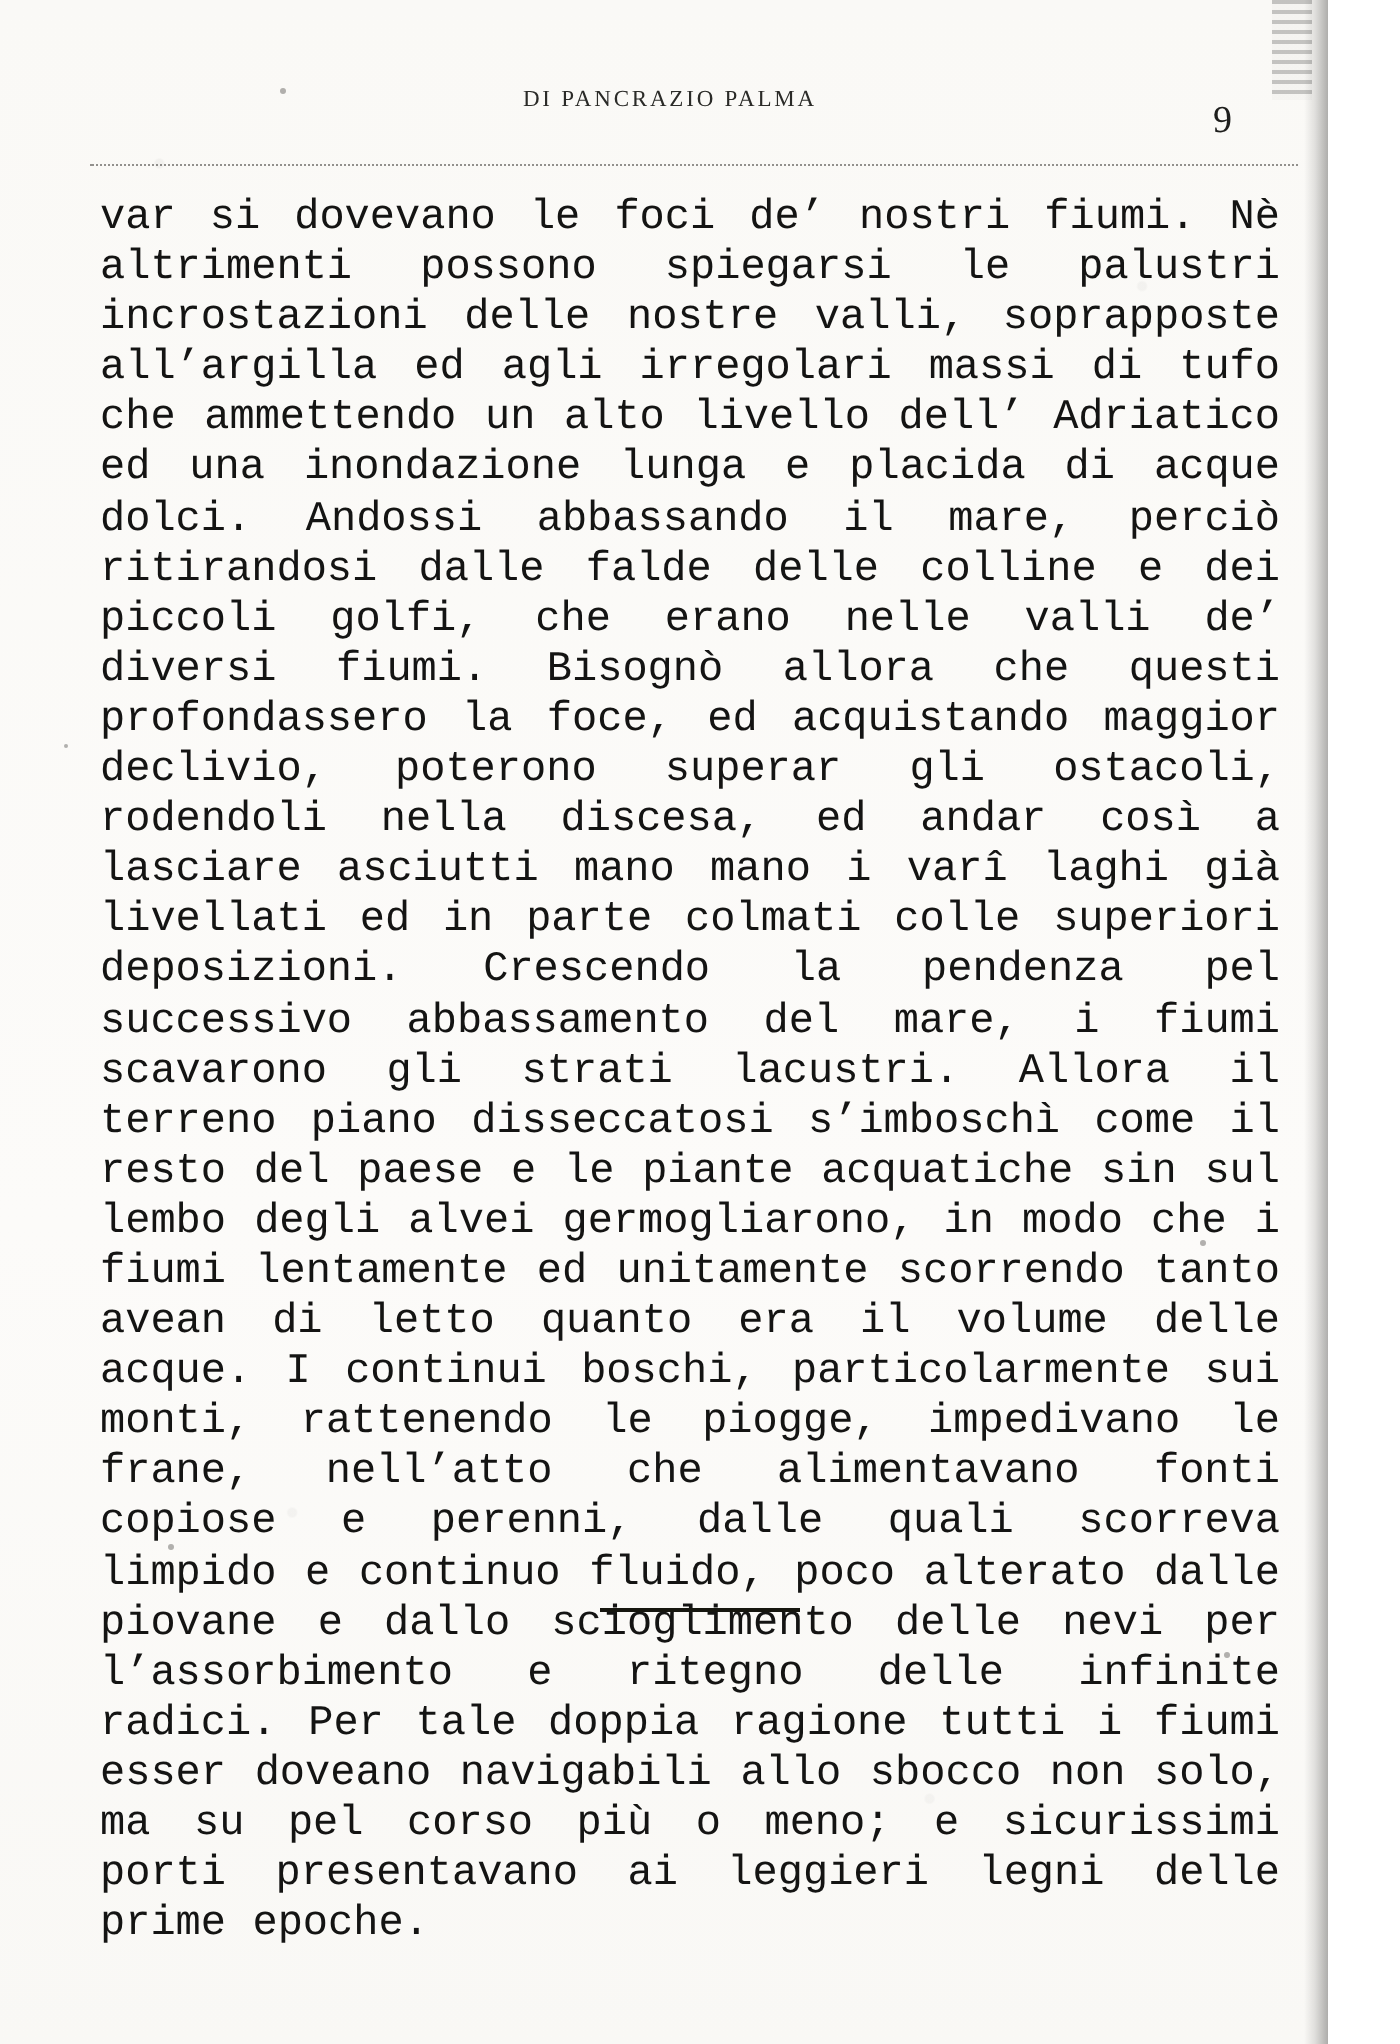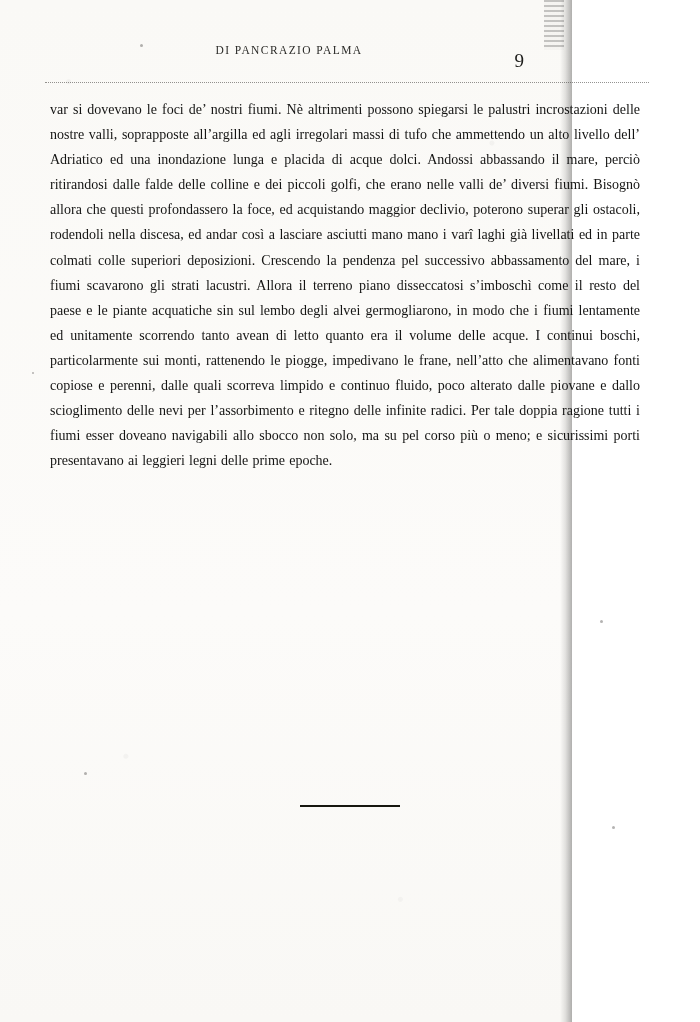--- a/index.html
+++ b/index.html
@@ -8,21 +8,21 @@
     background: #ffffff;
   }
   body {
     width: 700px;
     height: 1022px;
     overflow: hidden;
     font-family: "Liberation Serif", serif;
   }
   .page {
     position: relative;
-    width: 572px;
+    width: 664px;
     height: 1022px;
     background: #f97316;
     box-sizing: border-box;
   }
   
   .page::before {
     content: "";
     position: absolute;
     inset: 0;
     background:
@@ -98,26 +98,26 @@
     width: 604px;
     height: 1px;
     border-top: 1px dotted rgba(60,58,55,0.55);
   }
 
   .body-text {
     position: absolute;
     top: 97px;
     left: 50px;
     width: 590px;
-    font-size: 14px;
+    font-size: 21px;
     line-height: 25.1px;
     color: #141413;
     text-align: justify;
     text-justify: inter-word;
-    font-family: Liberation Serif, serif;
+    font-family: Liberation Mono, monospace;
     hyphens: manual;
     word-spacing: 0.6px;
   }
   .body-text p {
     margin: 0;
     text-indent: 0;
   }
 
   .tailpiece {
     position: absolute;

